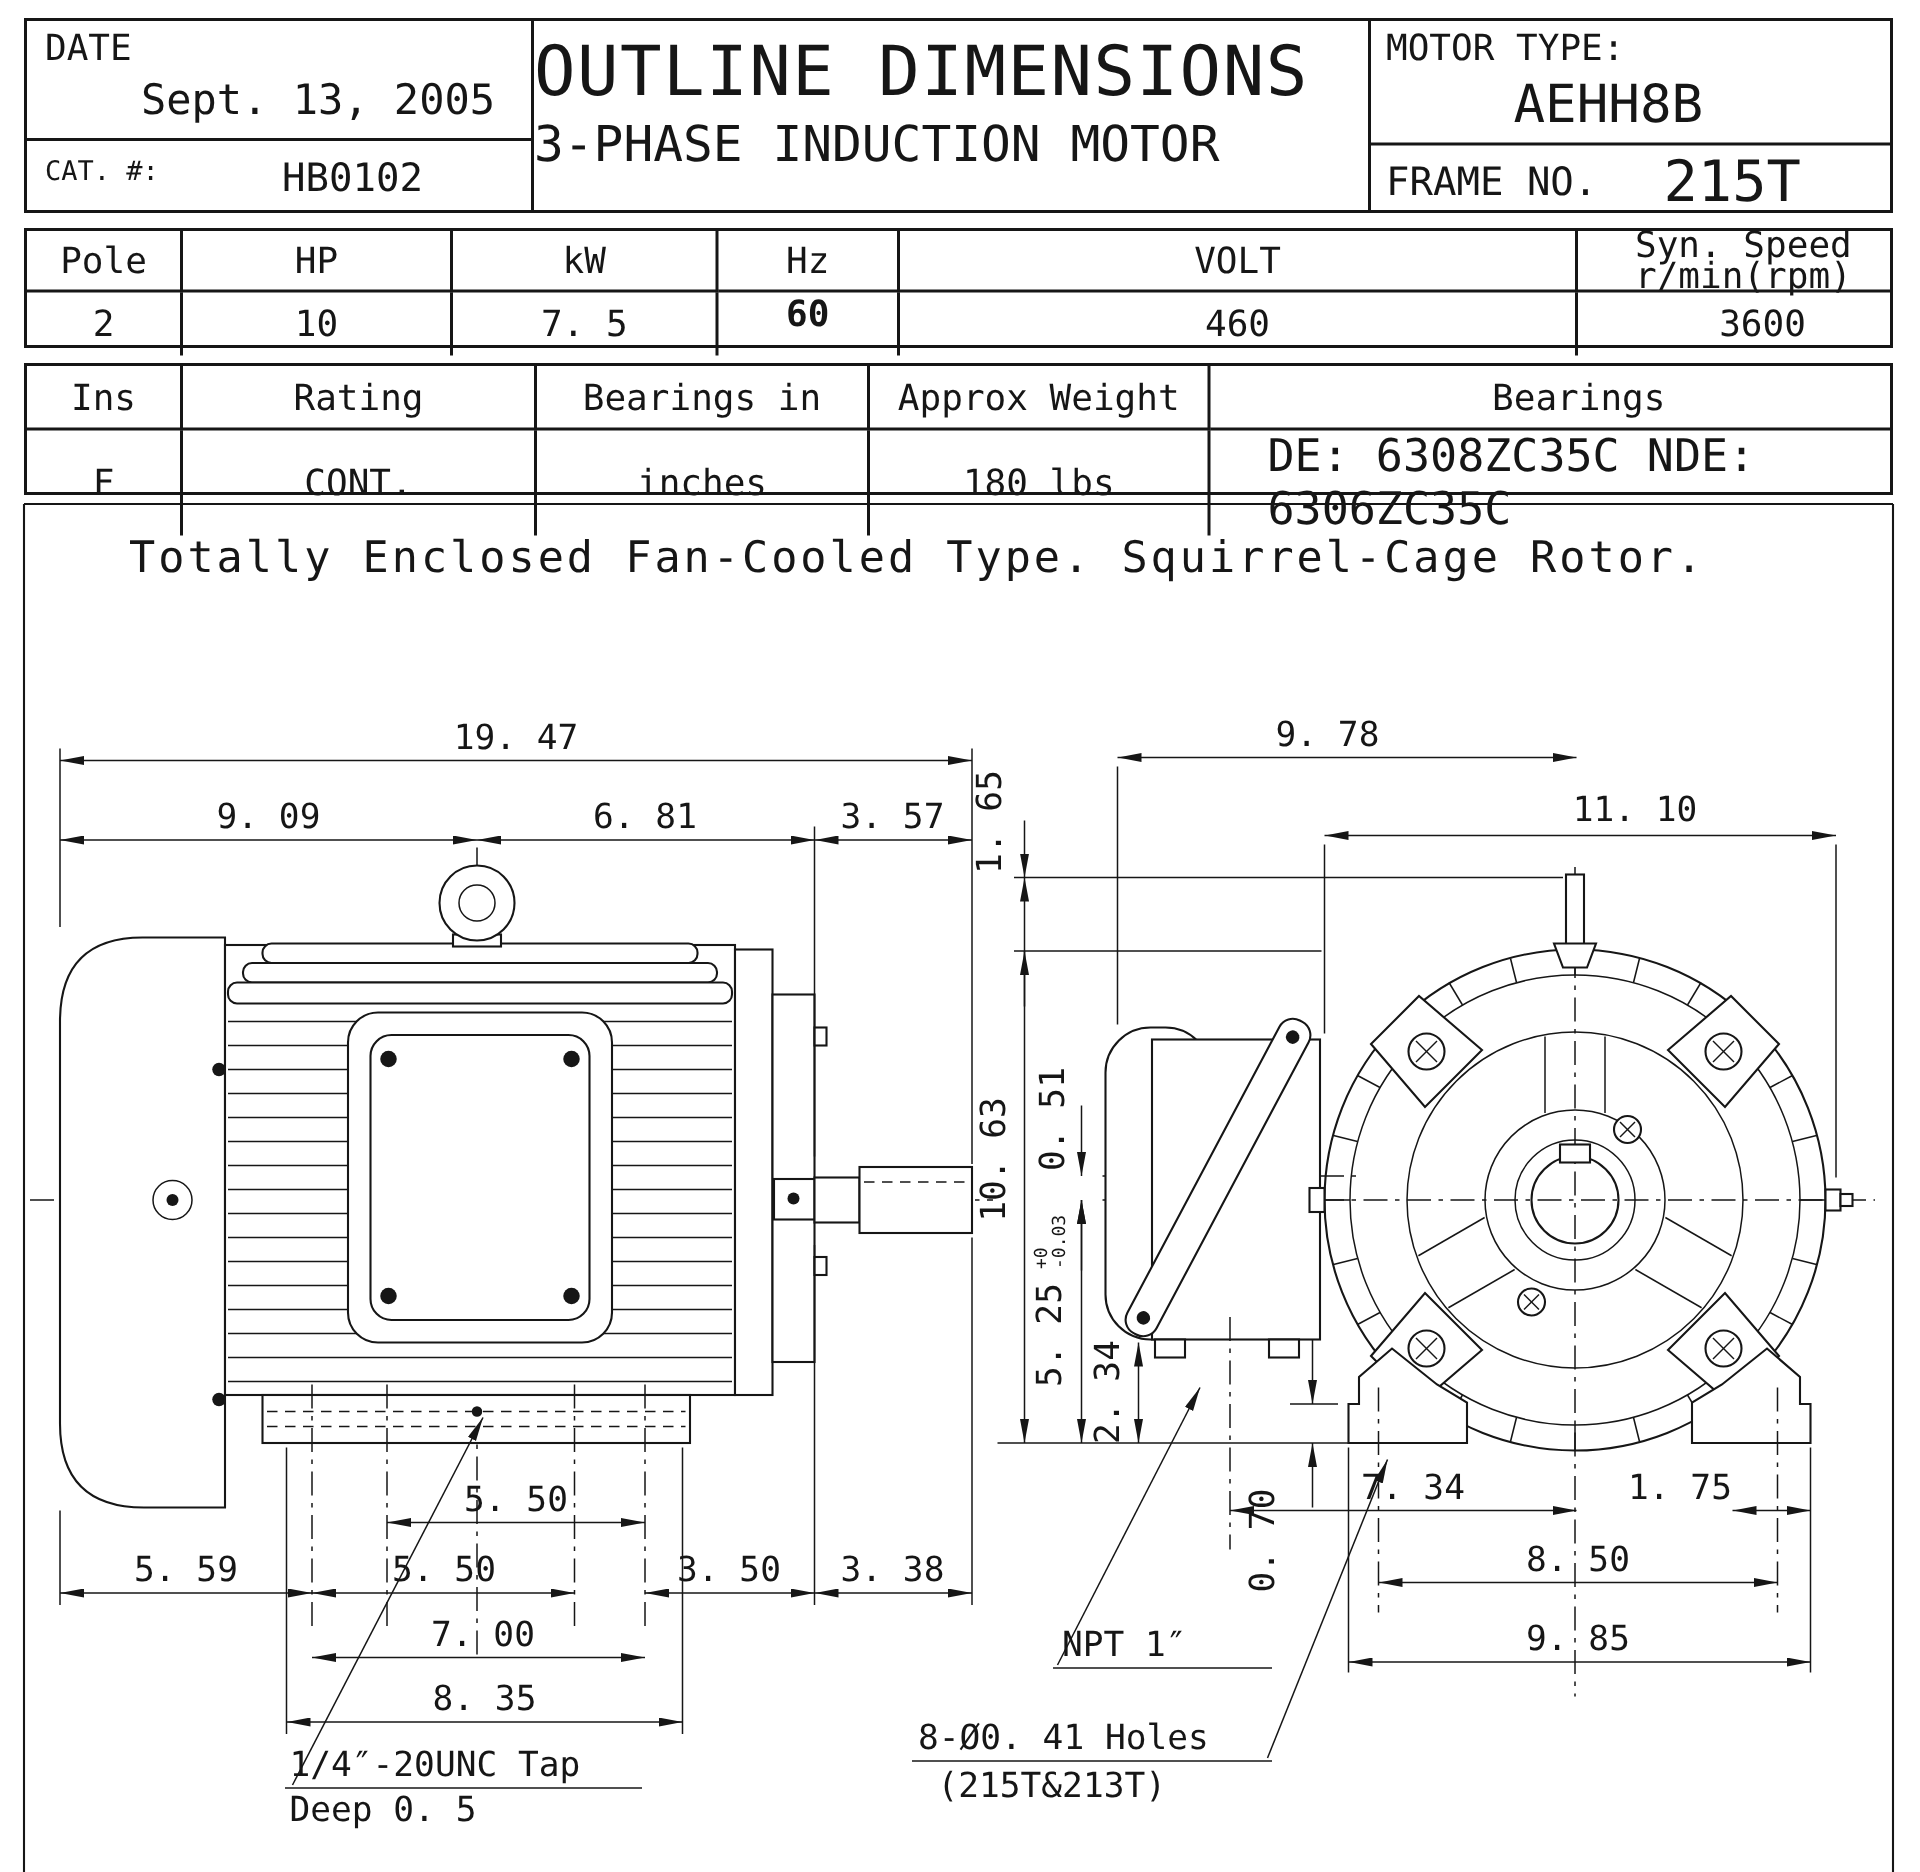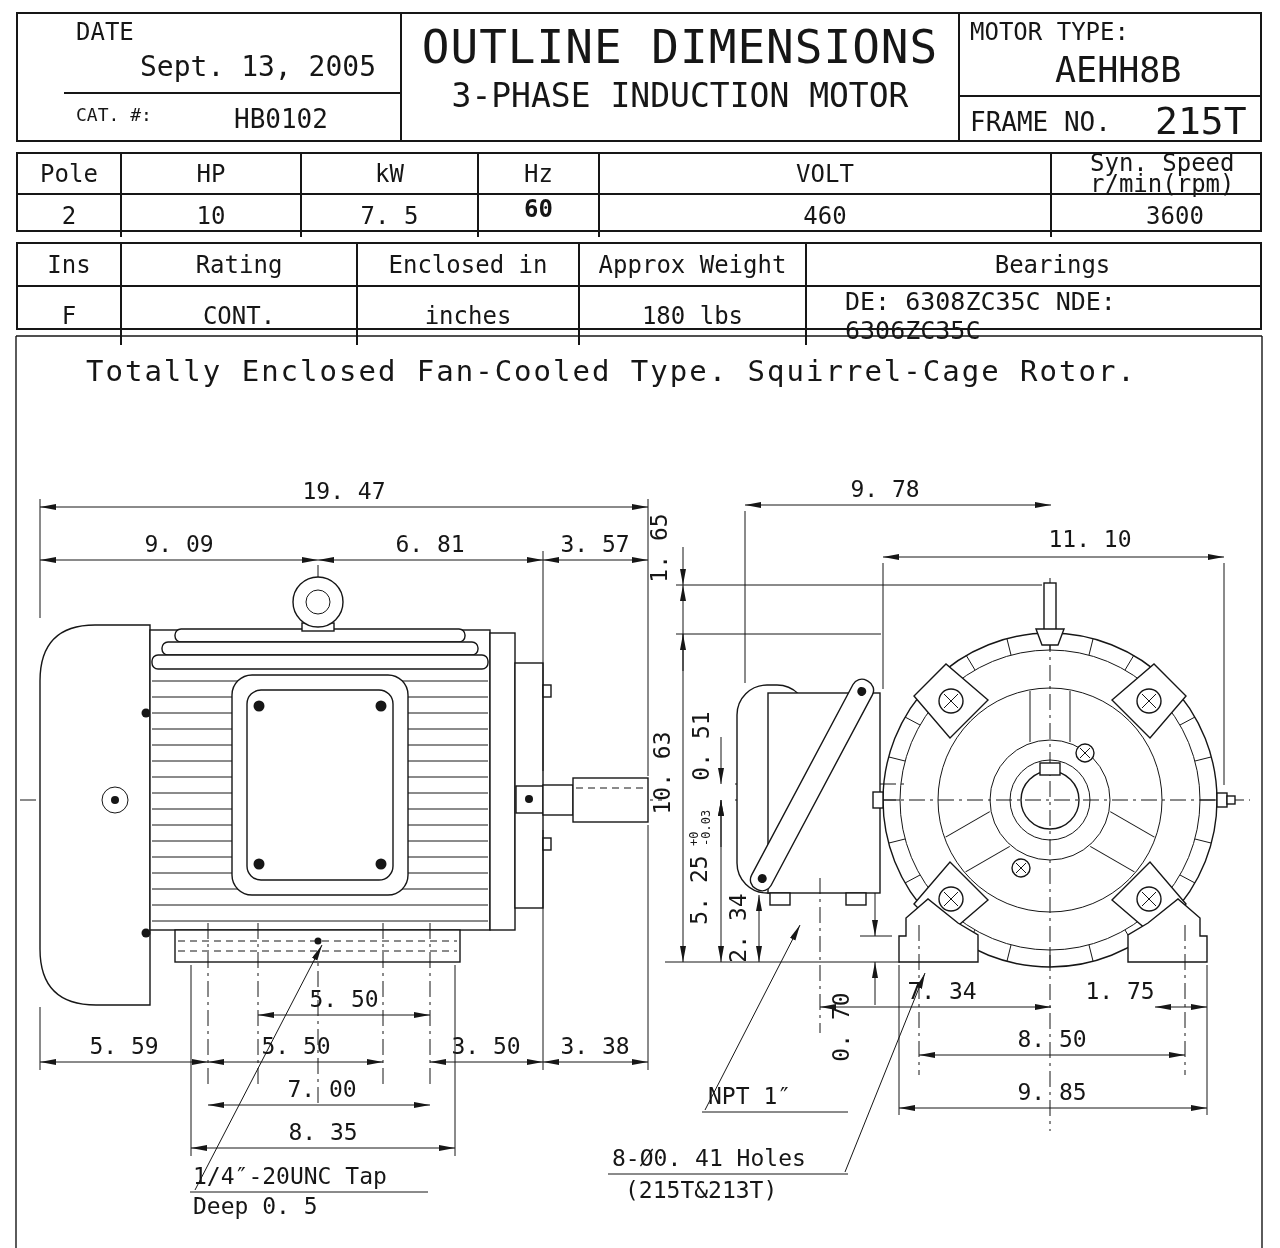--- a/index.html
+++ b/index.html
@@ -1,23 +1,23 @@
 <!DOCTYPE html>
 <html><head>
 <meta charset="utf-8">
 <style>
   html,body{margin:0;padding:0;background:#fff;}
   body{width:1280px;height:1248px;position:relative;font-family:"DejaVu Sans Mono",monospace;color:#161616;}
   .abs{position:absolute;}
-  .box{border:2px solid #161616;box-sizing:border-box;padding-left:46px;}
+  .box{border:2px solid #161616;box-sizing:border-box;}
   .hdr-grid{left:16px;top:12px;width:1246px;height:130px;display:flex;}
   .hdr-left{width:336px;border-right:2px solid #161616;display:flex;flex-direction:column;}
   .hdr-left-top{height:78px;border-bottom:2px solid #161616;position:relative;}
   .hdr-left-bot{flex:1;position:relative;}
-  .hdr-mid{width:556px;border-right:2px solid #161616;text-align:center;}
+  .hdr-mid{width:556px;border-right:2px solid #161616;}
   .hdr-right{flex:1;display:flex;flex-direction:column;}
   .hdr-right-top{height:81px;border-bottom:2px solid #161616;position:relative;}
   .hdr-right-bot{flex:1;position:relative;}
   .t-label{font-size:24px;}
   .title1{font-size:46px;letter-spacing:1px;margin-top:6px;}
   .title2{font-size:33px;margin-top:2px;}
   .grid{display:grid;border:2px solid #161616;box-sizing:border-box;}
   .grid > div{box-sizing:border-box;border-right:2px solid #161616;border-bottom:2px solid #161616;
     display:flex;align-items:center;justify-content:center;font-size:24px;}
   .grid > div.last-col{border-right:none;padding-left:38px;}
@@ -79,28 +79,28 @@
   <div class="last-row">10</div>
   <div class="last-row">7. 5</div>
   <div class="last-row" style="align-items:flex-end;padding-bottom:14px;font-weight:bold;">60</div>
   <div class="last-row">460</div>
   <div class="last-row last-col">3600</div>
 </div>
 
 <div class="abs grid" style="left:16px;top:242px;width:1246px;height:88px;grid-template-columns:104px 236px 222px 227px auto;grid-template-rows:43px auto;">
   <div>Ins</div>
   <div>Rating</div>
-  <div>Enclosed in</div>
+  <div>Bearings in</div>
   <div>Approx Weight</div>
   <div class="last-col">Bearings</div>
   <div class="last-row">F</div>
   <div class="last-row">CONT.</div>
   <div class="last-row">inches</div>
   <div class="last-row">180 lbs</div>
-  <div class="last-row last-col" style="font-size:25px;">DE: 6308ZC35C NDE: 6306ZC35C</div>
+  <div class="last-row last-col" style="font-size:30px;">DE: 6308ZC35C NDE: 6306ZC35C</div>
 </div>
 
 <svg width="1280" height="915" viewBox="0 0 1280 915">
   <defs>
     <marker id="ae" markerUnits="userSpaceOnUse" markerWidth="18" markerHeight="7" refX="16" refY="3" orient="auto">
       <polygon points="0,0 16,3 0,6" fill="#161616"></polygon>
     </marker>
     <marker id="as" markerUnits="userSpaceOnUse" markerWidth="18" markerHeight="7" refX="0" refY="3" orient="auto">
       <polygon points="16,0 0,3 16,6" fill="#161616"></polygon>
     </marker>

